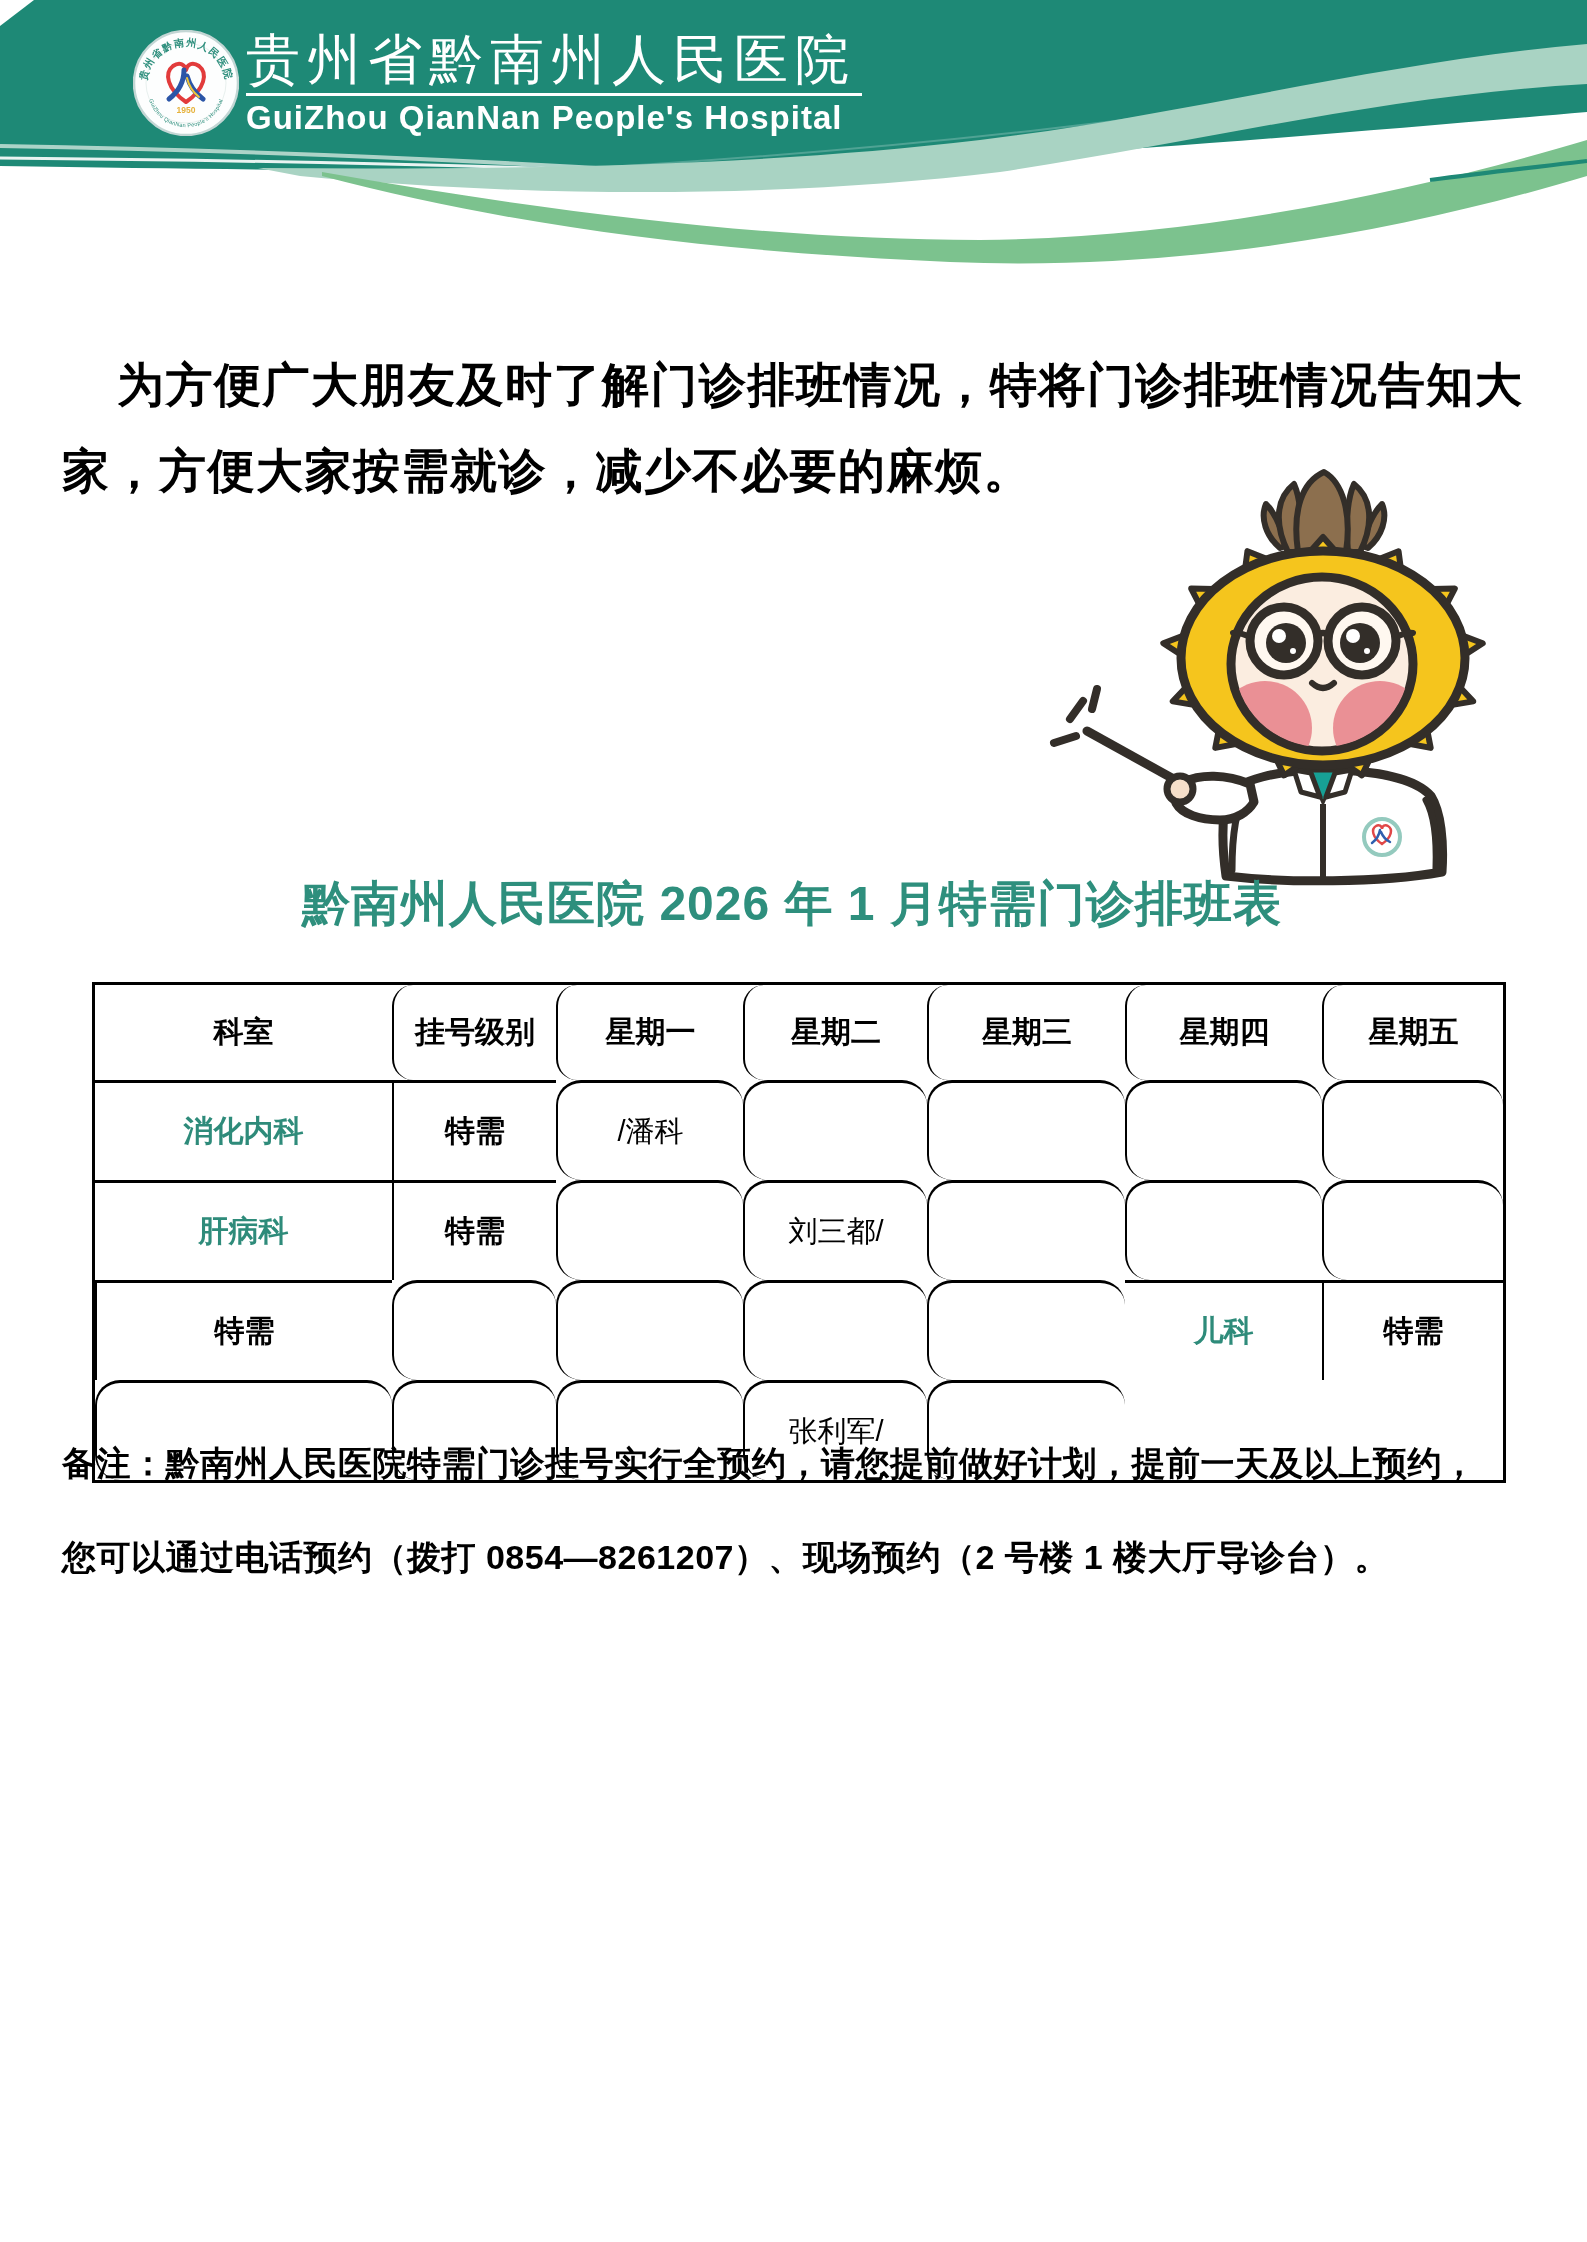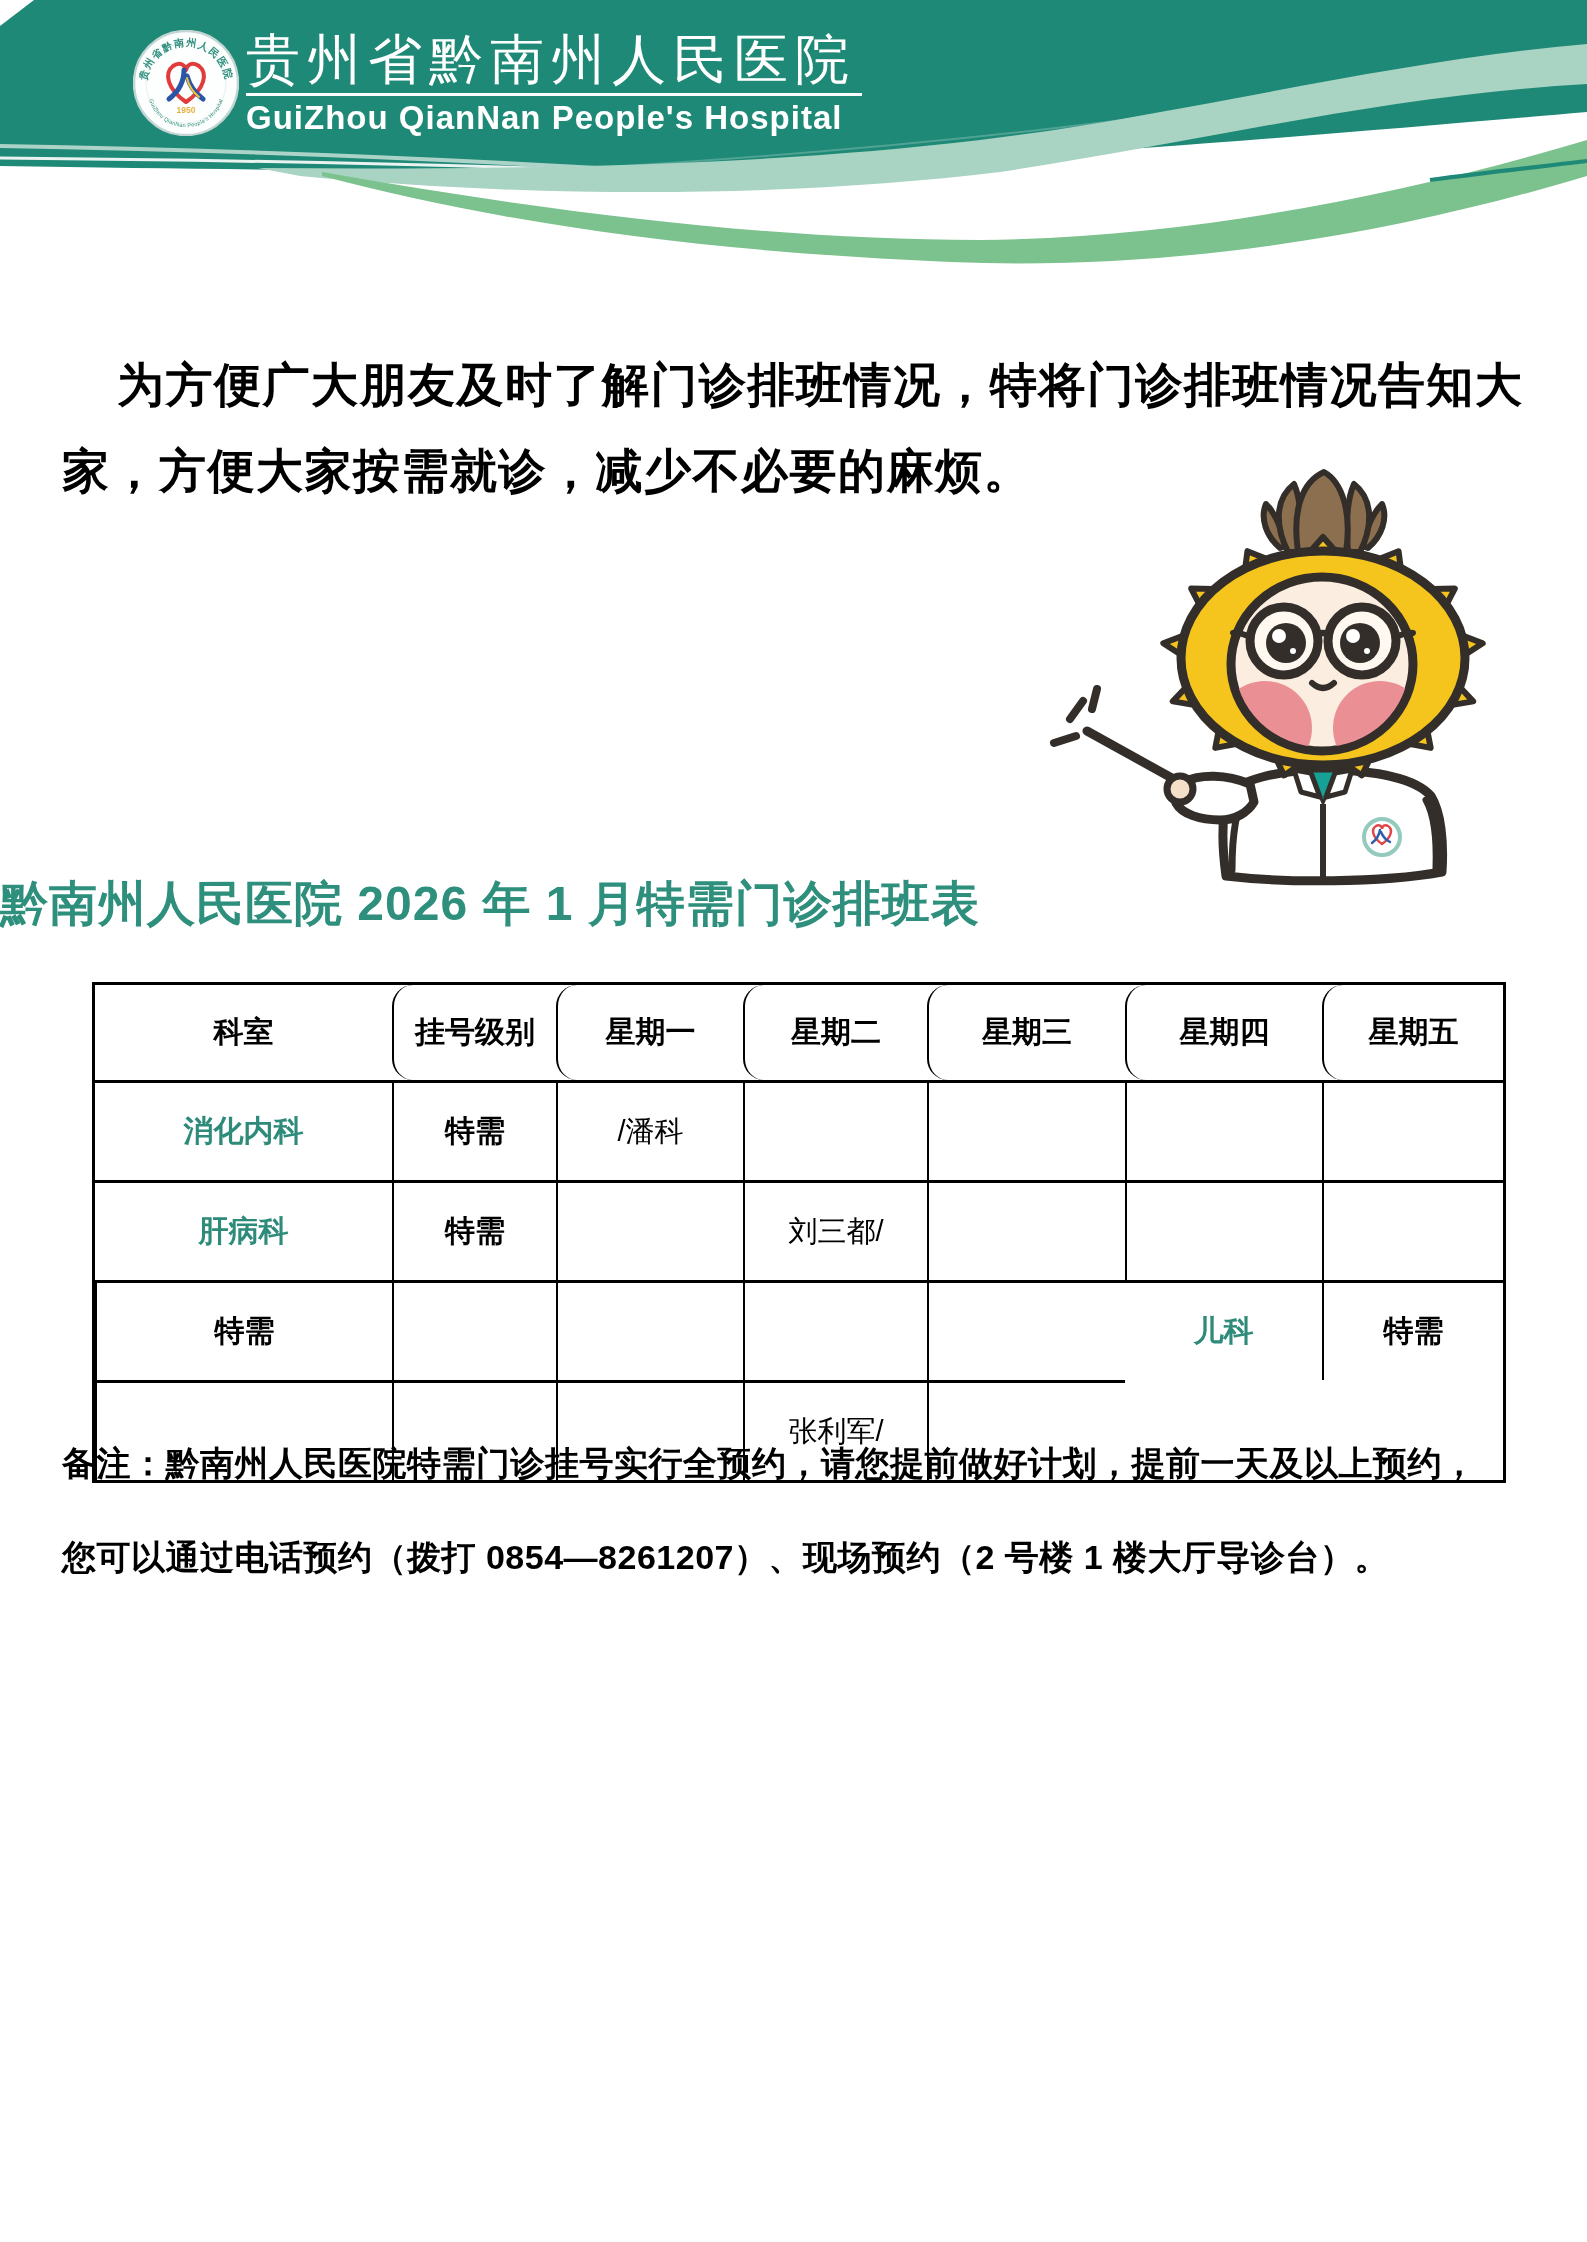--- a/index.html
+++ b/index.html
@@ -16,34 +16,34 @@
   .name-zh{font-size:54px;letter-spacing:7px;font-weight:500;line-height:62px;white-space:nowrap;}
   .name-rule{width:616px;height:3px;background:#ffffff;margin-top:3px;}
   .name-en{font-size:33px;font-weight:600;letter-spacing:1px;margin-top:3px;white-space:nowrap;}
   
   .intro{position:absolute;left:62px;top:342px;width:1478px;color:#000;
          font-size:47px;font-weight:900;letter-spacing:1.5px;line-height:86px;}
   .intro .l1{text-indent:55px;}
   
   .mascot{position:absolute;left:1030px;top:440px;width:557px;height:460px;}
   
-  .sch-title{position:absolute;left:0;top:872px;width:1584px;
+  .sch-title{position:absolute;left:0;top:872px;width:1584px;text-align:center;
              font-size:48px;font-weight:900;letter-spacing:1px;}
   
   .sch-table{position:absolute;left:92px;top:982px;width:1408px;
              display:grid;grid-template-columns:297px 164px 187px 184px 198px 197px 181px;
              border:3px solid #000;background:#fff;}
   .cell{display:flex;align-items:center;justify-content:center;
         font-size:30px;color:#000;box-sizing:border-box;}
   .cell.h{height:95px;font-weight:900;border-radius:21px;}
   .cell.d{height:100px;border-top:3px solid #000;}
   .cell.vl{border-left:2px solid #000;}
   .cell.dept{font-weight:900;}
   .cell.level{font-weight:700;}
-  .cell.name{font-weight:400;font-size:29px;}
+  .cell.name{font-weight:400;font-size:29px;border-radius:25px;}
   
   .note{position:absolute;left:62px;top:1416px;width:1490px;color:#000;
         font-size:34px;font-weight:900;letter-spacing:0.5px;line-height:94px;}
 </style>
 </head>
 <body>
 
 <div class="hdr">
   <svg width="1587" height="300" viewBox="0 0 1587 300">
 

